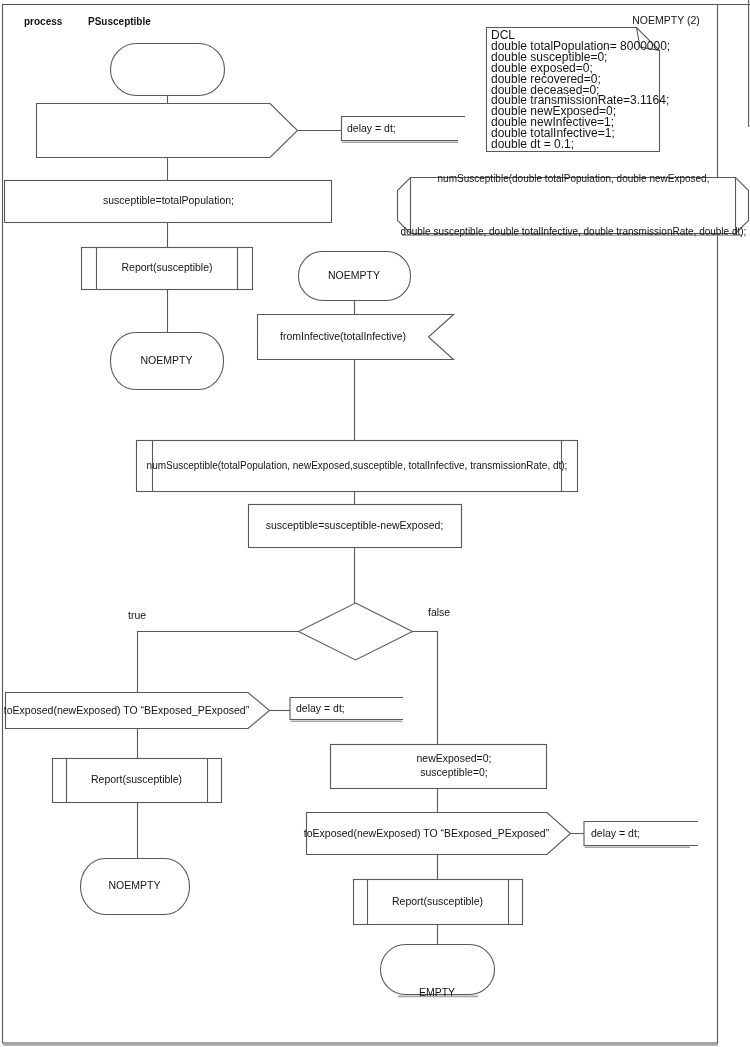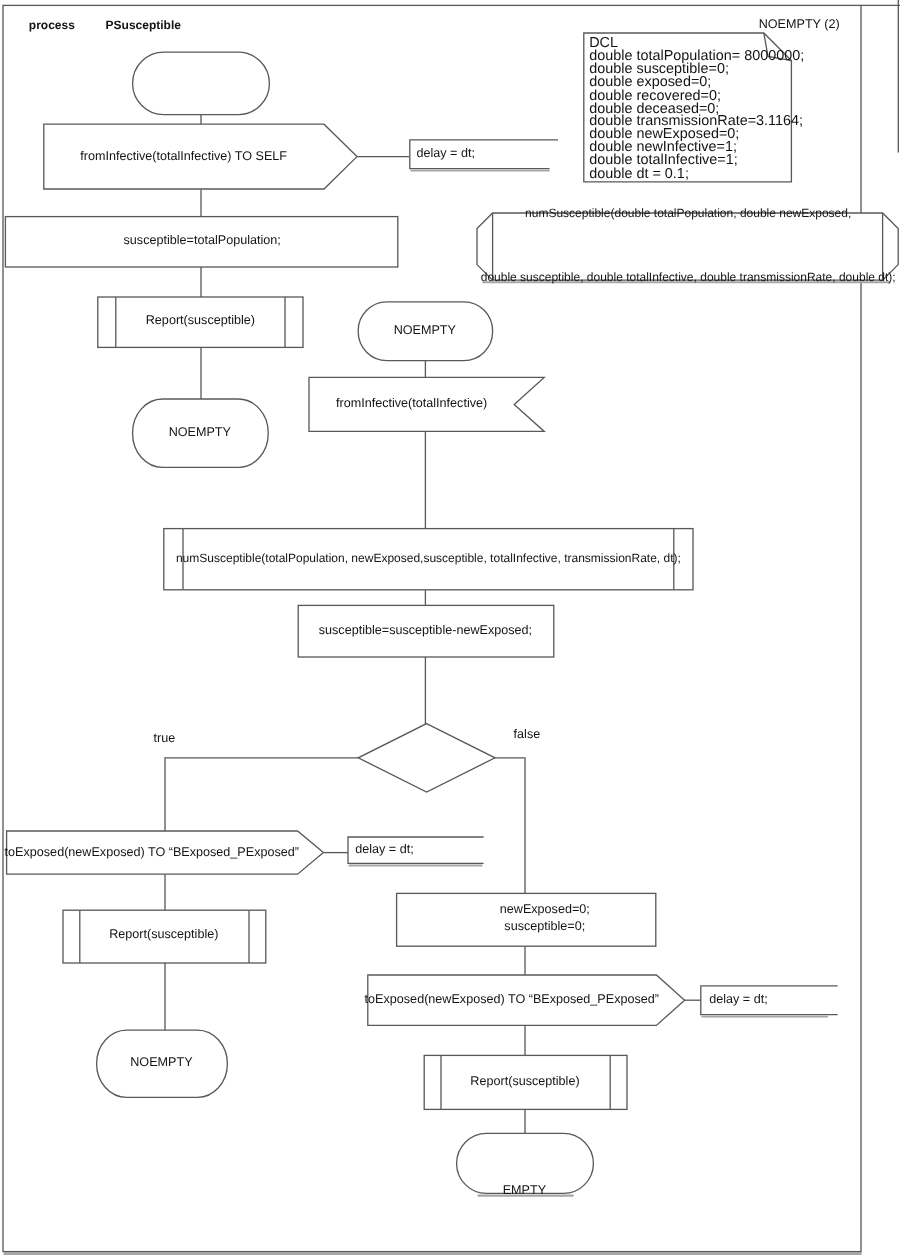--- a/index.html
+++ b/index.html
@@ -154,21 +154,20 @@
       <div>double newInfective=1;</div>
       <div>double totalInfective=1;</div>
       <div>double dt = 0.1;</div>
     </div>
 
   <div class="t multiline small" style="left:398px;top:177px;width:351px;height:56px;gap:40px;">
       <div>numSusceptible(double totalPopulation, double newExposed,</div>
       <div>double susceptible, double totalInfective, double transmissionRate, double dt);</div>
     </div>
 
-  <div class="t" style="left:36px;top:103px;width:234px;height:55px;">fromInfective(totalInfective) TO SELF</div>
   <div class="tl" style="left:347px;top:122px;">delay = dt;</div>
   <div class="t" style="left:5px;top:180px;width:327px;height:42px;">susceptible=totalPopulation;</div>
   <div class="t" style="left:96px;top:247px;width:142px;height:42px;">Report(susceptible)</div>
   <div class="t" style="left:110px;top:332px;width:113px;height:57px;">NOEMPTY</div>
   <div class="t" style="left:298px;top:251px;width:112px;height:49px;">NOEMPTY</div>
   <div class="t small" style="left:152px;top:440px;width:410px;height:51px;">numSusceptible(totalPopulation, newExposed,susceptible, totalInfective, transmissionRate, dt);</div>
   <div class="t" style="left:257px;top:314px;width:172px;height:46px;">fromInfective(totalInfective)</div>
   <div class="t" style="left:248px;top:504px;width:213px;height:43px;">susceptible=susceptible-newExposed;</div>
   <div class="tl" style="left:128px;top:609px;">true</div>
   <div class="tl" style="left:428px;top:606px;">false</div>

